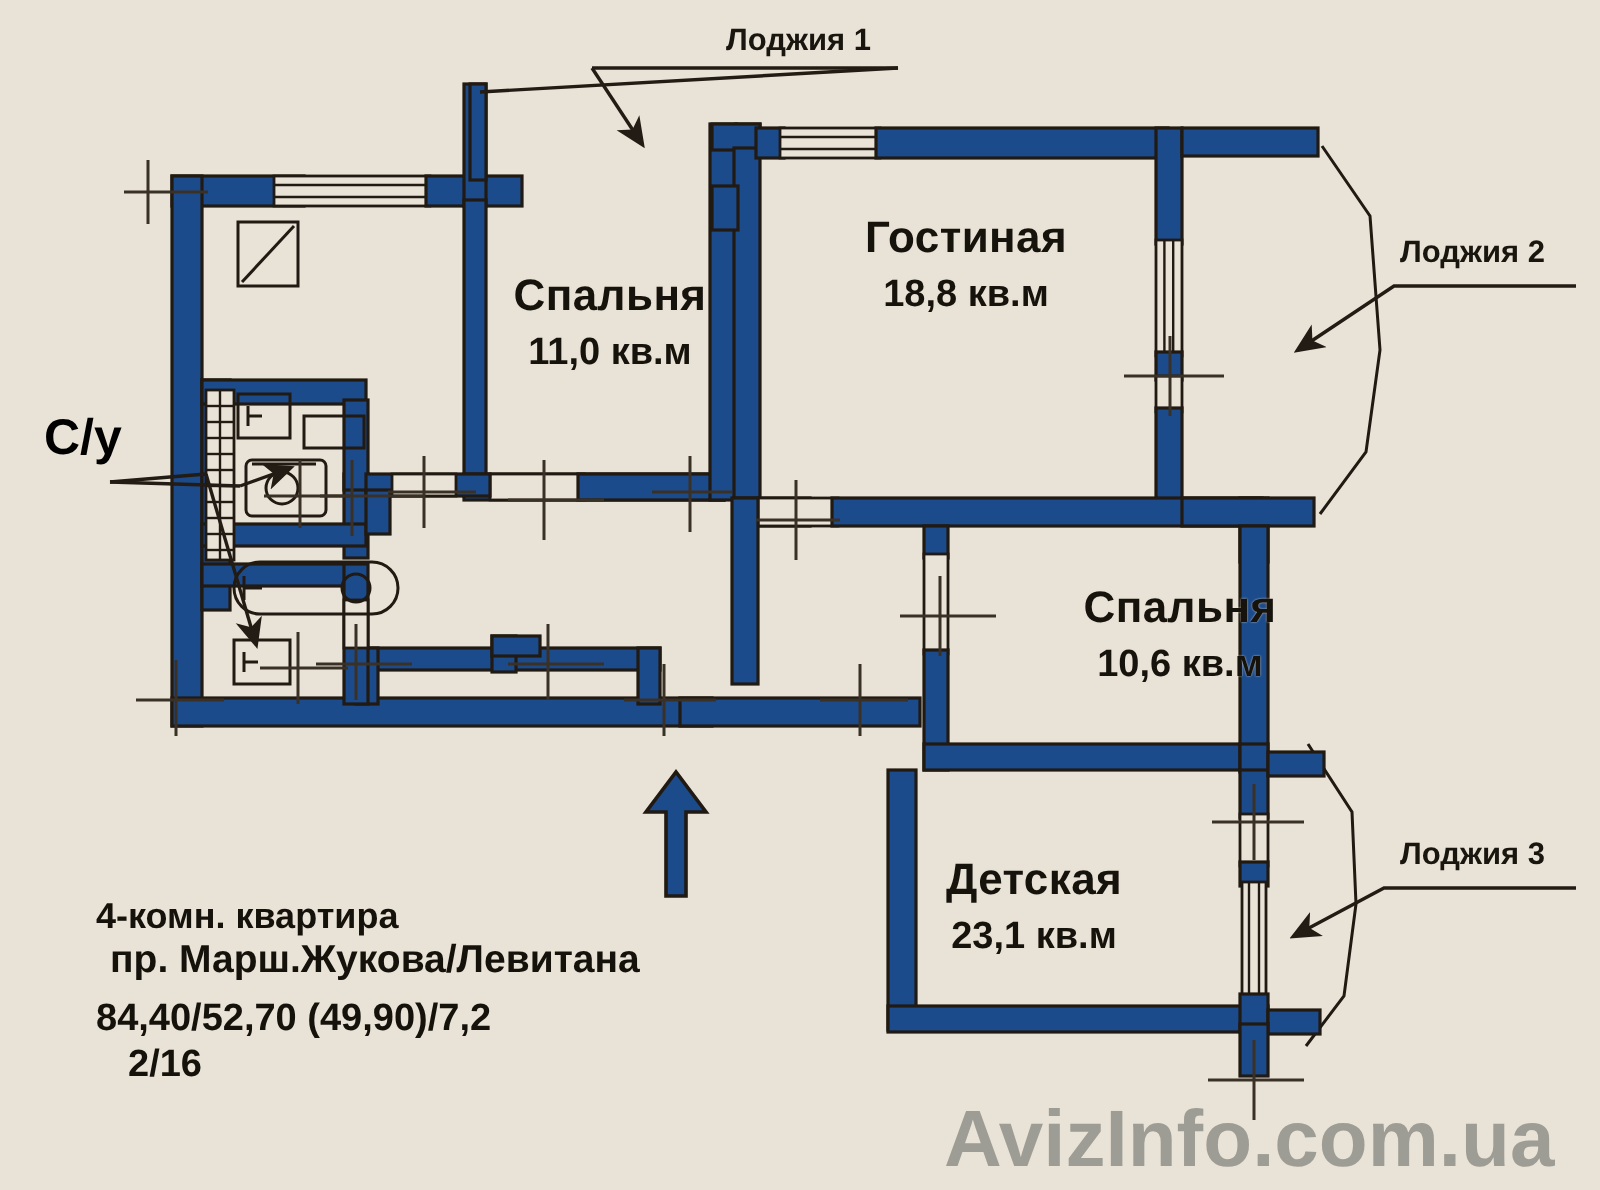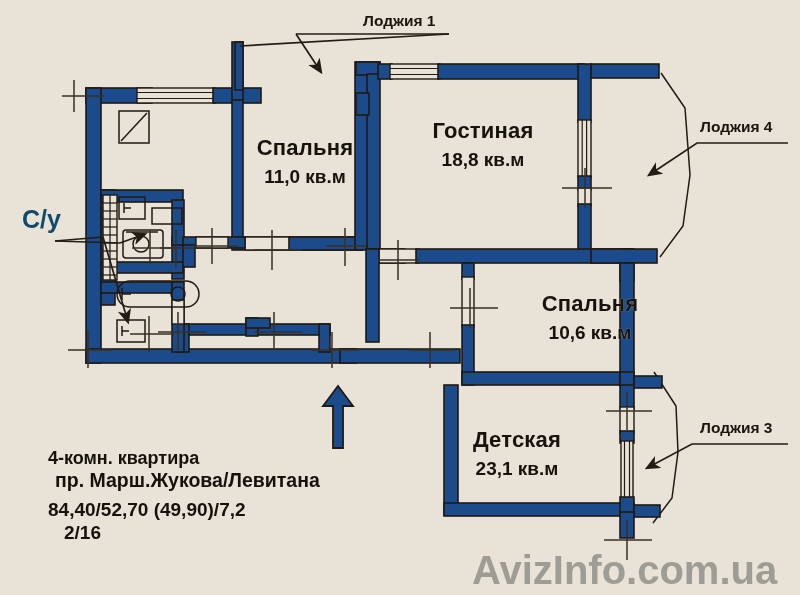--- a/index.html
+++ b/index.html
@@ -40,21 +40,21 @@
   }
   .callout-label {
     position: absolute;
     color: #19150f;
     font-weight: bold;
     font-size: 15.5px;
     white-space: nowrap;
   }
   .su-label {
     position: absolute;
-    color: #0c4a6e;
+    color: #000000;
     font-weight: bold;
     font-size: 25px;
     white-space: nowrap;
     text-align: center;
   }
   #info-block {
     position: absolute;
     left: 48px;
     top: 448px;
     color: #15110b;
@@ -299,37 +299,37 @@
     </g>
 
   </svg>
 
 
   <div class="room-label" style="left:240px; top:135px; width:130px;">
     <div class="room-name">Спальня</div>
     <div class="room-area">11,0 кв.м</div>
   </div>
 
-  <div class="room-label" style="left:393px; top:118px; width:180px;">
+  <div class="room-label" style="left:393px; top:106px; width:180px;">
     <div class="room-name">Гостиная</div>
     <div class="room-area">18,8 кв.м</div>
   </div>
 
   <div class="room-label" style="left:500px; top:291px; width:180px;">
     <div class="room-name">Спальня</div>
     <div class="room-area">10,6 кв.м</div>
   </div>
 
   <div class="room-label" style="left:428px; top:427px; width:178px;">
     <div class="room-name">Детская</div>
     <div class="room-area">23,1 кв.м</div>
   </div>
 
   <div class="callout-label" style="left:363px; top:12px;">Лоджия 1</div>
-  <div class="callout-label" style="left:700px; top:118px;">Лоджия 4</div>
+  <div class="callout-label" style="left:700px; top:118px;">Лоджия 2</div>
   <div class="callout-label" style="left:700px; top:419px;">Лоджия 3</div>
   <div class="su-label" style="left:22px; top:205px;">С/у</div>
 
   <div id="info-block">
     <div class="line-small">4-комн. квартира</div>
     <div class="line-indent">пр. Марш.Жукова/Левитана</div>
     <div class="line-big">84,40/52,70 (49,90)/7,2</div>
     <div class="line-big2">2/16</div>
   </div>
 

